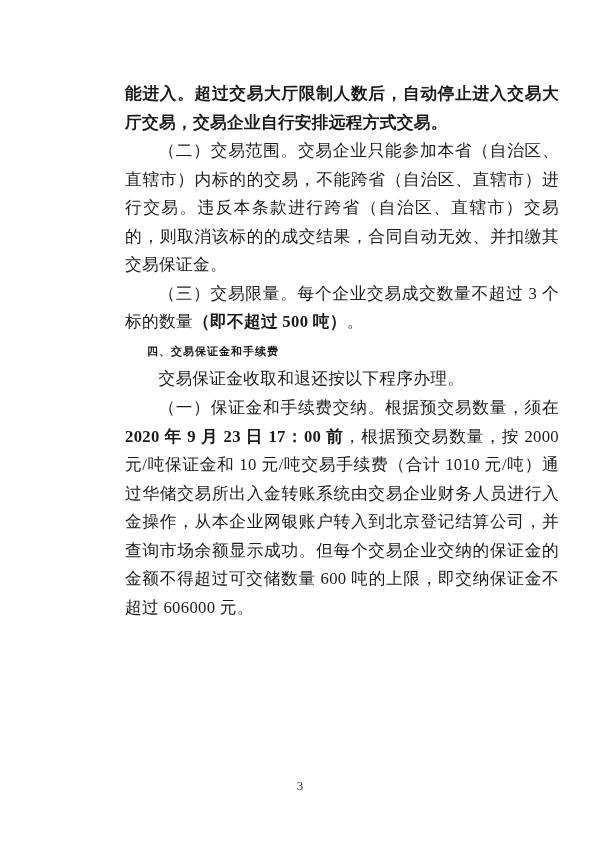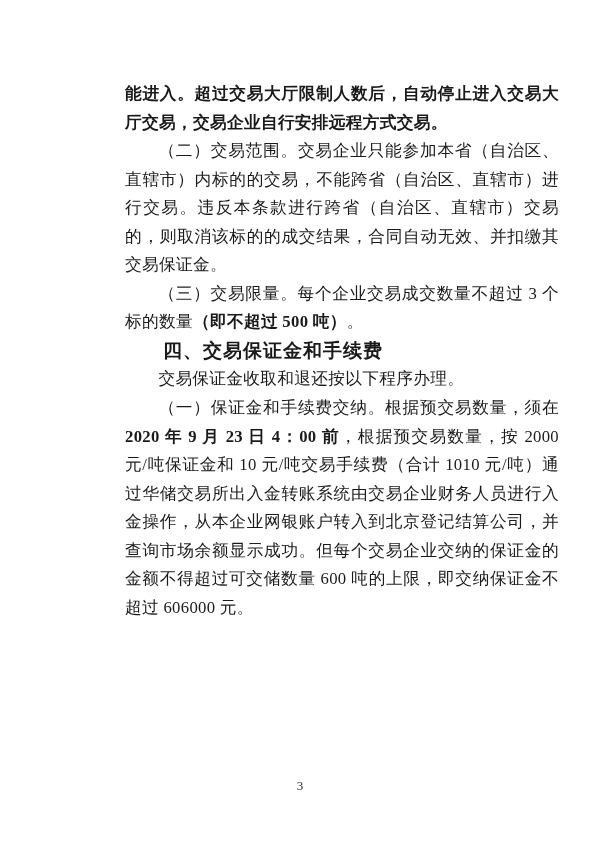--- a/index.html
+++ b/index.html
@@ -36,21 +36,21 @@
   .para.no-indent {
     text-indent: 0;
   }
   .bold {
     font-weight: 700;
   }
   .heading {
     margin: 0;
     padding: 0;
     text-indent: 2em;
-    font-size: 19px;
+    font-size: 11px;
     font-weight: 700;
     letter-spacing: 1px;
   }
   .page-number {
     position: absolute;
     left: 0;
     right: 0;
     top: 778px;
     text-align: center;
     font-size: 13px;
@@ -66,19 +66,19 @@
     <p class="para no-indent"><span class="bold">能进入。超过交易大厅限制人数后，自动停止进入交易大厅交易，交易企业自行安排远程方式交易。</span></p>
 
     <p class="para"><span>（二）交易范围。交易企业只能参加本省（自治区、直辖市）内标的的交易，不能跨省（自治区、直辖市）进行交易。违反本条款进行跨省（自治区、直辖市）交易的，则取消该标的的成交结果，合同自动无效、并扣缴其交易保证金。</span></p>
 
     <p class="para"><span>（三）交易限量。每个企业交易成交数量不超过 3 个标的数量</span><span class="bold">（即不超过 500 吨）</span><span>。</span></p>
 
     <h2 class="heading"><span>四、交易保证金和手续费</span></h2>
 
     <p class="para"><span>交易保证金收取和退还按以下程序办理。</span></p>
 
-    <p class="para"><span>（一）保证金和手续费交纳。根据预交易数量，须在 </span><span class="bold">2020 年 9 月 23 日 4：00 前</span><span>，根据预交易数量，按 2000 元/吨保证金和 10 元/吨交易手续费（合计 1010 元/吨）通过华储交易所出入金转账系统由交易企业财务人员进行入金操作，从本企业网银账户转入到北京登记结算公司，并查询市场余额显示成功。但每个交易企业交纳的保证金的金额不得超过可交储数量 600 吨的上限，即交纳保证金不超过 606000 元。</span></p>
+    <p class="para"><span>（一）保证金和手续费交纳。根据预交易数量，须在 </span><span class="bold">2020 年 9 月 23 日 17：00 前</span><span>，根据预交易数量，按 2000 元/吨保证金和 10 元/吨交易手续费（合计 1010 元/吨）通过华储交易所出入金转账系统由交易企业财务人员进行入金操作，从本企业网银账户转入到北京登记结算公司，并查询市场余额显示成功。但每个交易企业交纳的保证金的金额不得超过可交储数量 600 吨的上限，即交纳保证金不超过 606000 元。</span></p>
 
 
   </div>
 
   <div class="page-number">3</div>
 </div>
 
 </body></html>

